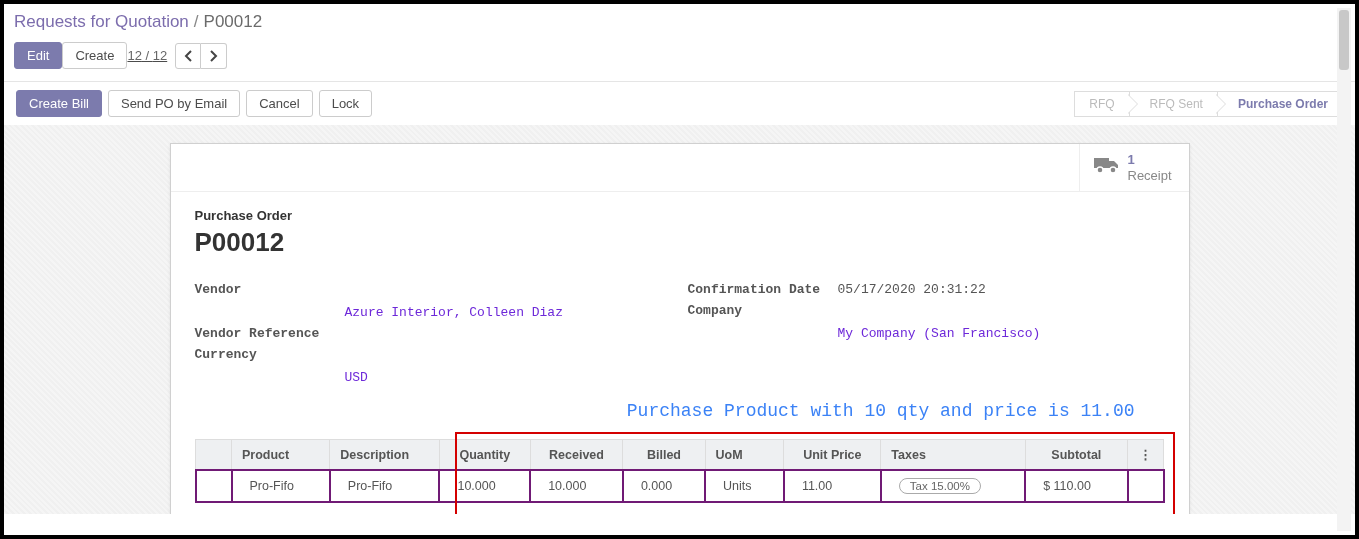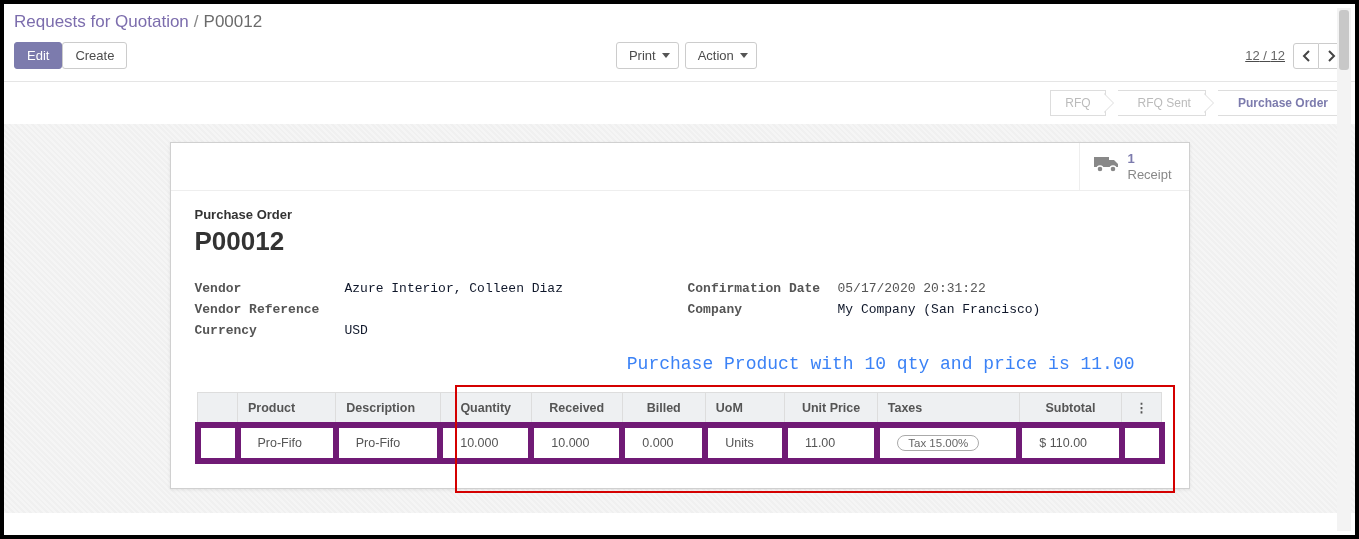--- a/index.html
+++ b/index.html
@@ -27,21 +27,21 @@
   .pager-buttons { display: flex; }
   .pager-btn { border: 1px solid #ccc; background: #fff; width: 26px; height: 26px; display: flex; align-items: center; justify-content: center; cursor: pointer; }
   .pager-btn + .pager-btn { border-left: none; border-top-right-radius: 3px; border-bottom-right-radius: 3px; }
   .pager-btn:first-child { border-top-left-radius: 3px; border-bottom-left-radius: 3px; }
 
   hr.sep { border: none; border-top: 1px solid #e5e5e5; margin: 0; }
 
   
   .statusbar { padding: 8px 12px; display: flex; align-items: center; }
   .statusbar-left { display: flex; gap: 6px; }
-  .statusbar-right { margin-left: auto; display: flex; align-items: flex-end; gap: 12px; }
+  .statusbar-right { margin-left: auto; display: flex; align-items: flex-end; }
 
   .arrow-step {
     position: relative; display: inline-flex; align-items: center;
     height: 26px; padding: 0 14px 0 20px; font-size: 12px;
     border: 1px solid #ddd; border-left: none; background: #fff;
     color: #bbb;
   }
   .arrow-step:first-child { border-left: 1px solid #ddd; padding-left: 14px; }
   .arrow-step .tip {
     position: absolute; right: -8px; top: 3px;
@@ -76,33 +76,33 @@
   .sheet-body { padding: 16px 24px 24px 24px; }
   .doc-type { font-weight: 600; margin-bottom: 4px; color: #333; font-size: 13px; }
   .doc-num { font-size: 26px; font-weight: 600; color: #333; margin-bottom: 24px; }
 
   
   .fields { display: flex; gap: 16px; margin-bottom: 10px; font-family: Liberation Mono, monospace; }
   .col { flex: 1; }
   .frow { display: flex; margin-bottom: 6px; }
   .flabel { width: 150px; font-weight: 600; color: #555; }
   .fvalue { flex: 1; color: #555; }
-  .fvalue.link { color: #0f172a; cursor: pointer; }
+  .fvalue.link { color: #6d28d9; cursor: pointer; margin-top: 23px; }
 
   .annotation { color: #3b82f6; font-family: Liberation Mono, monospace; font-size: 18px; text-align: right; margin: 4px 30px 14px 0; }
 
   
   .tabbar { display: flex; border-bottom: 1px solid #ddd; }
   .tab { padding: 8px 18px; border: 1px solid transparent; border-bottom: none; cursor: pointer; color: #7c6dad; margin-bottom: -1px; }
   .tab.active { border-color: #ddd; border-bottom: 1px solid #fff; background: #fff; color: #333; border-radius: 3px 3px 0 0; }
 
   
   table.lines { width: 100%; border-collapse: collapse; margin-top: 18px; }
   table.lines thead th { background: #eef0f2; border: 1px solid #ddd; padding: 7px 10px; font-weight: 600; color: #555; font-size: 12.5px; }
-  table.lines tbody td { border: 6px solid #701a75; padding: 7px 17px; color: #555; font-size: 12.5px; margin-left: 17px; }
+  table.lines tbody td { border: 2px solid #701a75; padding: 7px 17px; color: #555; font-size: 12.5px; margin-left: 17px; }
   .tr { }
   .tl { text-align: left; }
   .tax-chip { display: inline-block; border: 1px solid #aaa; border-radius: 10px; padding: 1px 10px; font-size: 11.5px; color: #666; background: #fff; }
   th.opt { width: 18px; text-align: center; color: #888; }
 
   .redbox { border: 2px solid #d40000; position: absolute; pointer-events: none; }
 
   .vscroll { position: absolute; right: 4px; top: 4px; bottom: 4px; width: 14px; background: #f3f3f3; }
   .vscroll .thumb { position: absolute; left: 2px; right: 2px; top: 2px; height: 60px; background: #c8c8c8; border-radius: 3px; }
 </style>
@@ -112,30 +112,20 @@
 <div class="breadcrumb-row">
   <span class="bc-link">Requests for Quotation</span>
   <span class="bc-sep">/</span>
   <span class="bc-current">P00012</span>
 </div>
 
 <div class="control-panel">
   <div class="cp-left">
     <button class="btn btn-primary">Edit</button>
     <button class="btn">Create</button>
-  </div>
-  <div class="cp-center">
-    <button class="btn btn-dd">
-      <span>Print</span>
-      <span class="caret"></span>
-    </button>
-    <button class="btn btn-dd" style="margin-left:6px">
-      <span>Action</span>
-      <span class="caret"></span>
-    </button>
   </div>
   <div class="cp-right">
     <span class="pager-text">
       <span>12</span><span> / </span><span>12</span>
     </span>
     <div class="pager-buttons">
       <div class="pager-btn">
         <svg width="9" height="12" viewBox="0 0 9 12">
             <path d="M7 1 L2 6 L7 11" fill="none" stroke="#444" stroke-width="2"></path>
           </svg>
@@ -145,20 +135,26 @@
             <path d="M2 1 L7 6 L2 11" fill="none" stroke="#444" stroke-width="2"></path>
           </svg>
       </div>
     </div>
   </div>
 </div>
 
 <hr class="sep">
 
 <div class="statusbar">
+  <div class="statusbar-left">
+    <button class="btn btn-primary">Create Bill</button>
+    <button class="btn">Send PO by Email</button>
+    <button class="btn">Cancel</button>
+    <button class="btn">Lock</button>
+  </div>
   <div class="statusbar-right">
     <div class="arrow-step">
       <span>RFQ</span>
       <span class="tip-border"></span>
         <span class="tip"></span>
     </div>
     <div class="arrow-step">
       <span>RFQ Sent</span>
       <span class="tip-border"></span>
         <span class="tip"></span>

